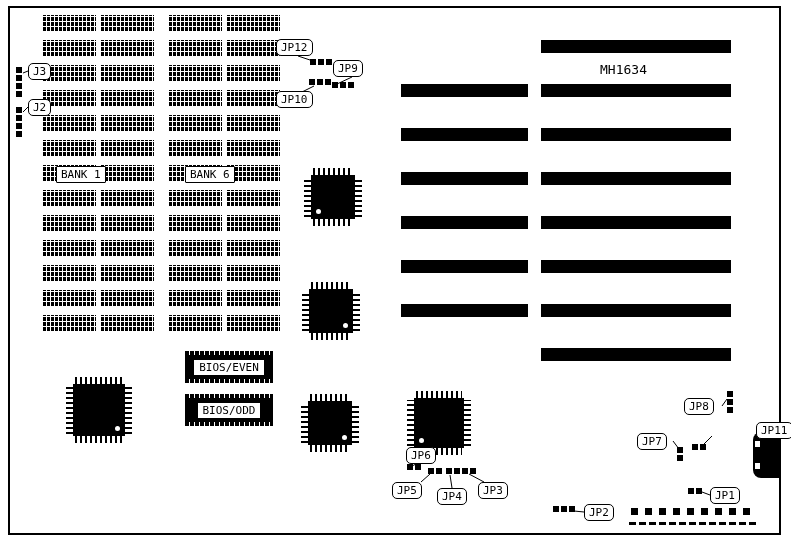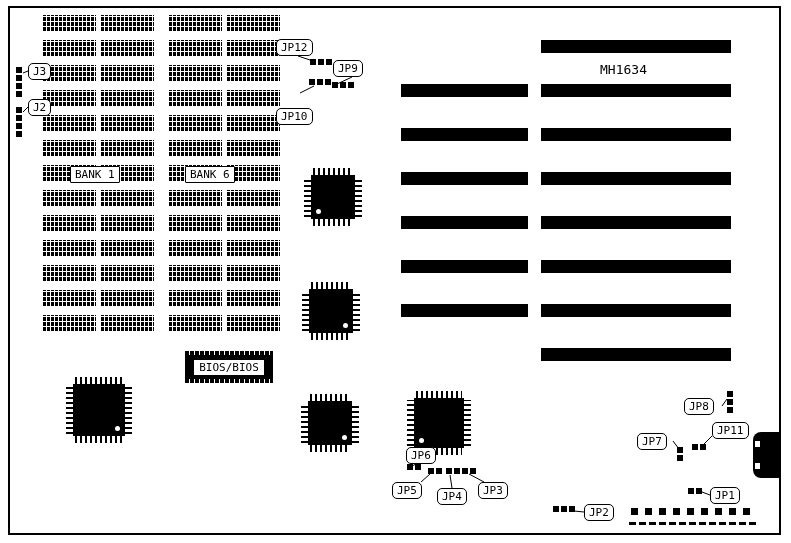--- a/index.html
+++ b/index.html
@@ -227,21 +227,24 @@
   <div class="qfp" style="left:66px;top:377px;width:66px;height:66px">
       <div class="pins-top"></div>
       <div class="pins-right"></div>
       <div class="pins-bottom"></div>
       <div class="pins-left"></div>
       <div class="body"></div>
       <div class="dot br"></div>
     </div>
 
   <div class="dip-chip" style="left:185px;top:351px;width:88px;height:32px">
-    <span class="chip-tag">BIOS/BIOS</span>
+    <span class="chip-tag">BIOS/EVEN</span>
+  </div>
+  <div class="dip-chip" style="left:185px;top:394px;width:88px;height:32px">
+    <span class="chip-tag">BIOS/ODD</span>
   </div>
 
 
 
 
   <div class="din"></div>
 
   <div class="pins-h" style="left:407px;top:464px">
       <i class="pin"></i>
       <i class="pin"></i>
@@ -326,26 +329,26 @@
       <line x1="673" y1="441" x2="679" y2="449"></line>
       <line x1="722" y1="406" x2="727" y2="399"></line>
       <line x1="712" y1="436" x2="702" y2="446"></line>
     </g>
   </svg>
 
   <div class="callout" style="left:28px;top:63px">J3</div>
   <div class="callout" style="left:28px;top:99px">J2</div>
   <div class="callout" style="left:276px;top:39px">JP12</div>
   <div class="callout" style="left:333px;top:60px">JP9</div>
-  <div class="callout" style="left:276px;top:108px">JP10</div>
-  <div class="callout square" style="left:70px;top:166px">BANK 1</div>
+  <div class="callout" style="left:276px;top:91px">JP10</div>
+  <div class="callout square" style="left:56px;top:166px">BANK 1</div>
   <div class="callout square" style="left:185px;top:166px">BANK 6</div>
   <div class="callout" style="left:406px;top:447px">JP6</div>
   <div class="callout" style="left:392px;top:482px">JP5</div>
   <div class="callout" style="left:437px;top:488px">JP4</div>
   <div class="callout" style="left:478px;top:482px">JP3</div>
   <div class="callout" style="left:584px;top:504px">JP2</div>
   <div class="callout" style="left:710px;top:487px">JP1</div>
   <div class="callout" style="left:637px;top:433px">JP7</div>
   <div class="callout" style="left:684px;top:398px">JP8</div>
-  <div class="callout" style="left:712px;top:422px">JP11</div>
+  <div class="callout" style="left:756px;top:422px">JP11</div>
 
 </div>
 
 </body></html>

